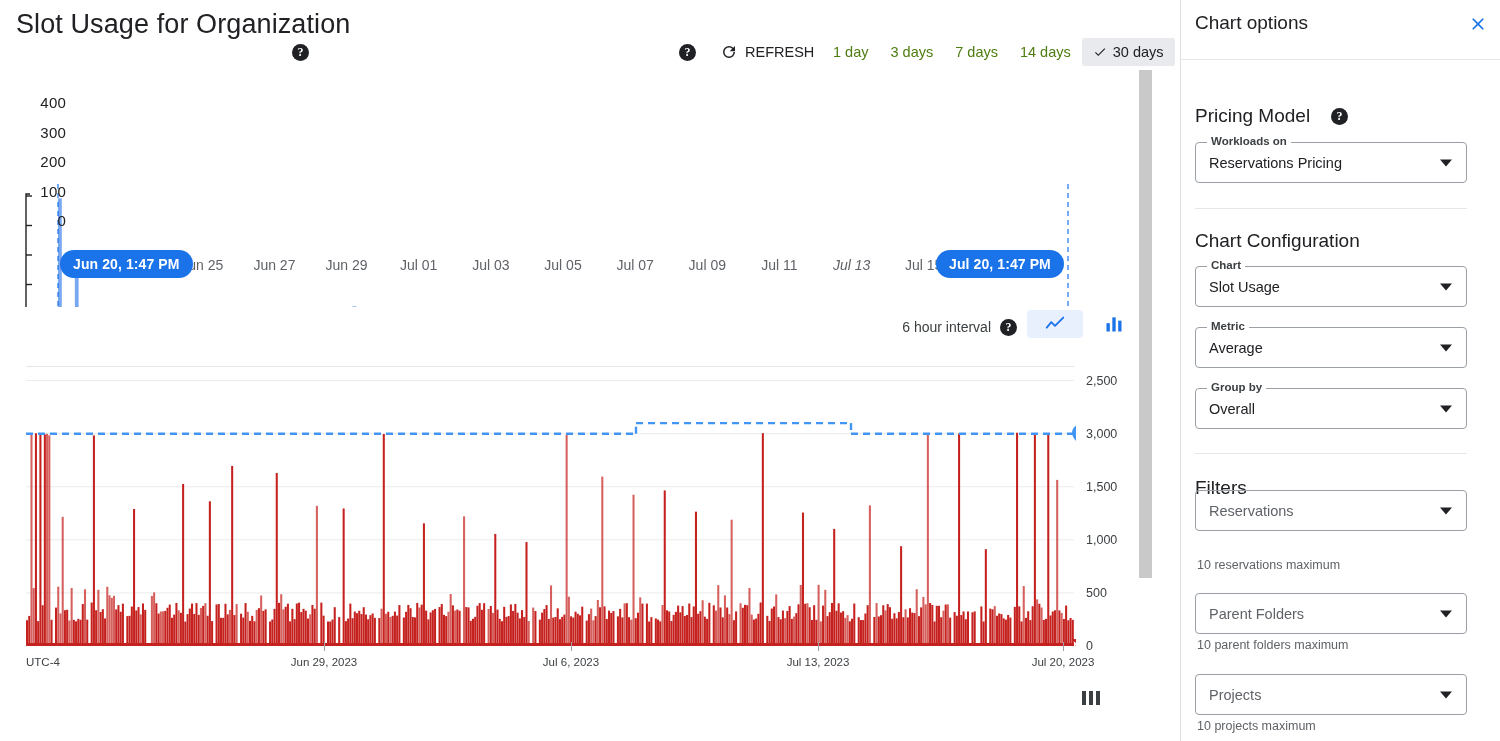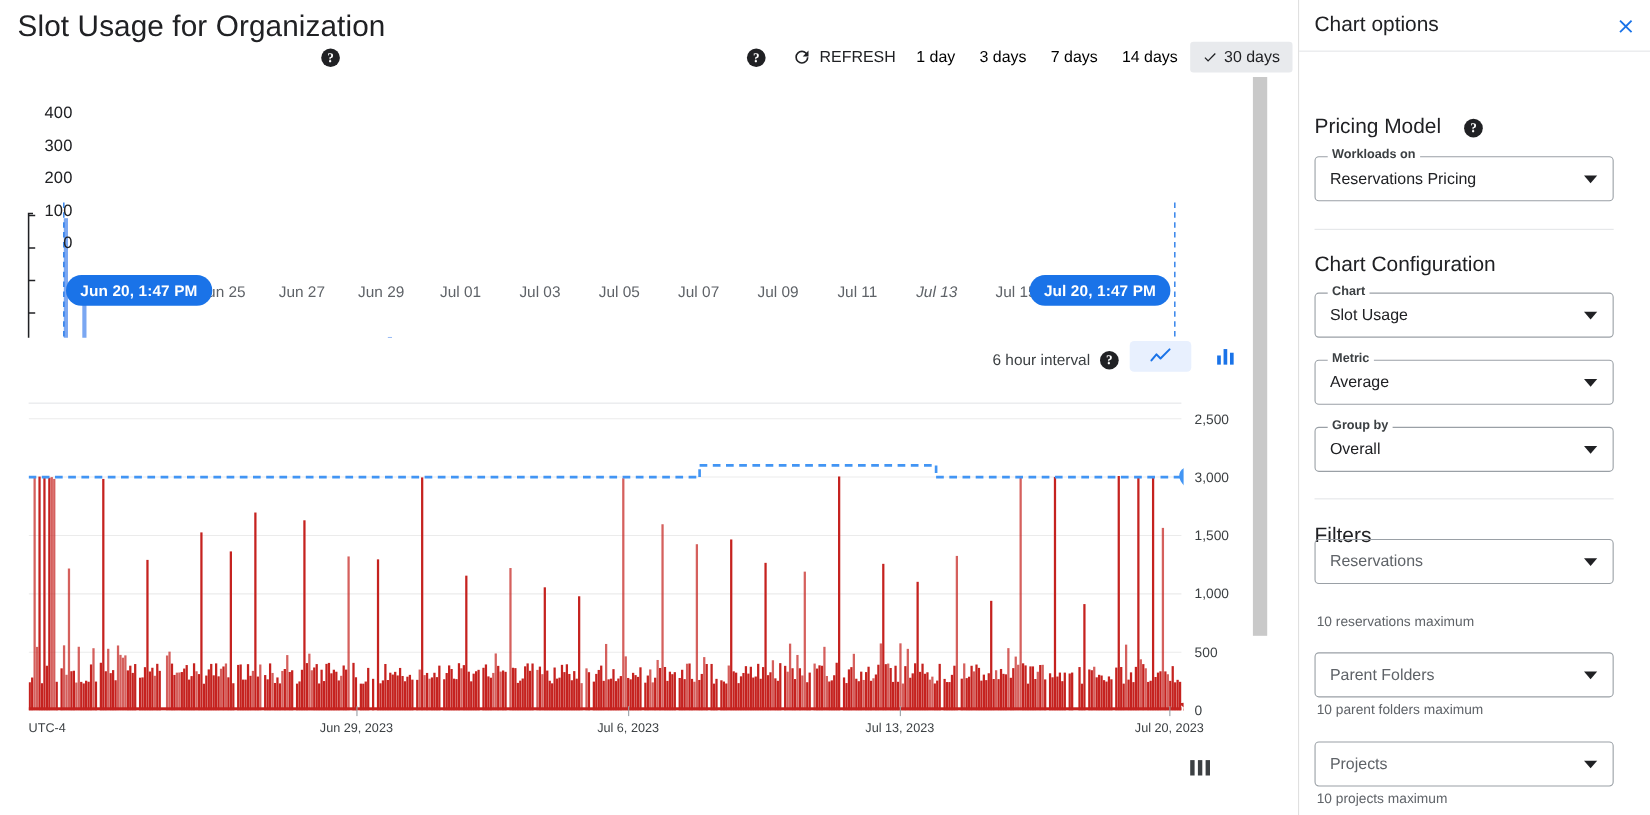--- a/index.html
+++ b/index.html
@@ -46,21 +46,21 @@
     font-size: 14.5px; color: #202124; cursor: pointer;
     padding: 3px 4px; white-space: nowrap;
   }
   #refresh-icon { width: 18px; height: 18px; display: block; }
 
   #range-tabs {
     position: absolute; left: 822px; top: 38px;
     display: flex; align-items: center; gap: 0px;
   }
   .range-tab {
-    font-size: 14.5px; color: #000000; padding: 6px 11px;
+    font-size: 14.5px; color: #4d7c0f; padding: 6px 11px;
     cursor: pointer; white-space: nowrap; border-radius: 3px;
     display: flex; align-items: center; gap: 6px;
   }
   .range-tab.selected { background: #e8eaed; color: #202124; }
   .check-mark { display: inline-block; width: 14px; height: 14px; }
 
   
   #mini-chart-area {
     position: absolute; left: 0; top: 92px; width: 1145px; height: 215px;
   }
@@ -138,21 +138,21 @@
     position: absolute; left: 1139px; top: 70px; width: 13px; height: 508px;
     background: #c9c9c9; border-radius: 0px; cursor: pointer;
   }
 
   
   #side-panel {
     position: absolute; right: 0; top: 0; width: 320px; height: 741px;
     background: #fff; border-left: 1px solid #e0e0e0;
   }
   #side-header {
-    position: absolute; left: 0; top: 0; width: 320px; height: 47px;
+    position: absolute; left: 0; top: 0; width: 320px; height: 60px;
     border-bottom: 1px solid #e4e6e8;
   }
   #side-title {
     position: absolute; left: 14px; top: 23px; transform: translateY(-50%);
     font-size: 19px; color: #202124; font-weight: 400;
   }
   #close-button {
     position: absolute; right: 10px; top: 11px; width: 26px; height: 26px;
     cursor: pointer; display: flex; align-items: center; justify-content: center;
   }

